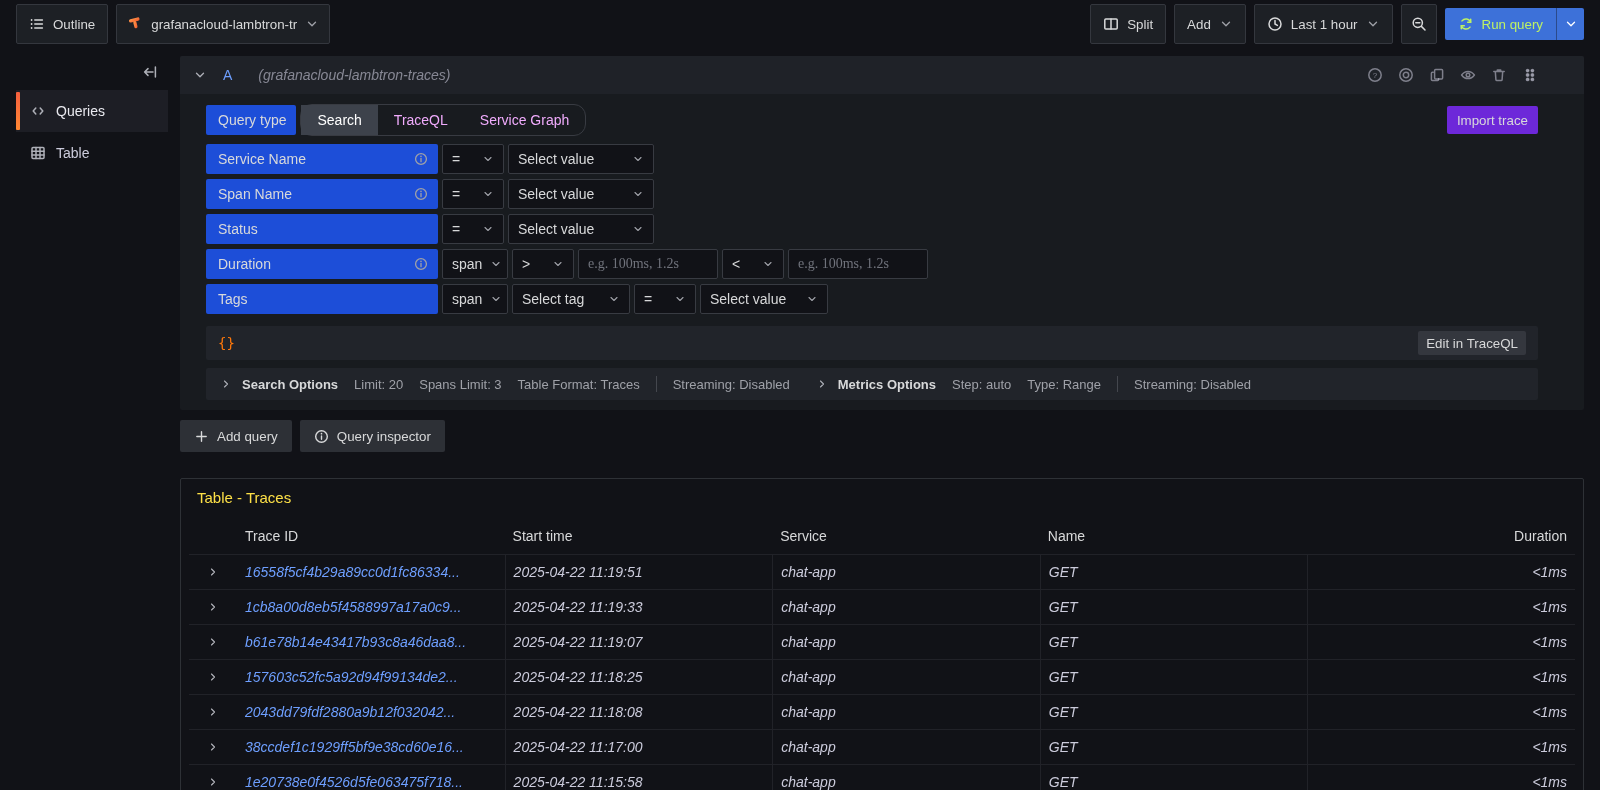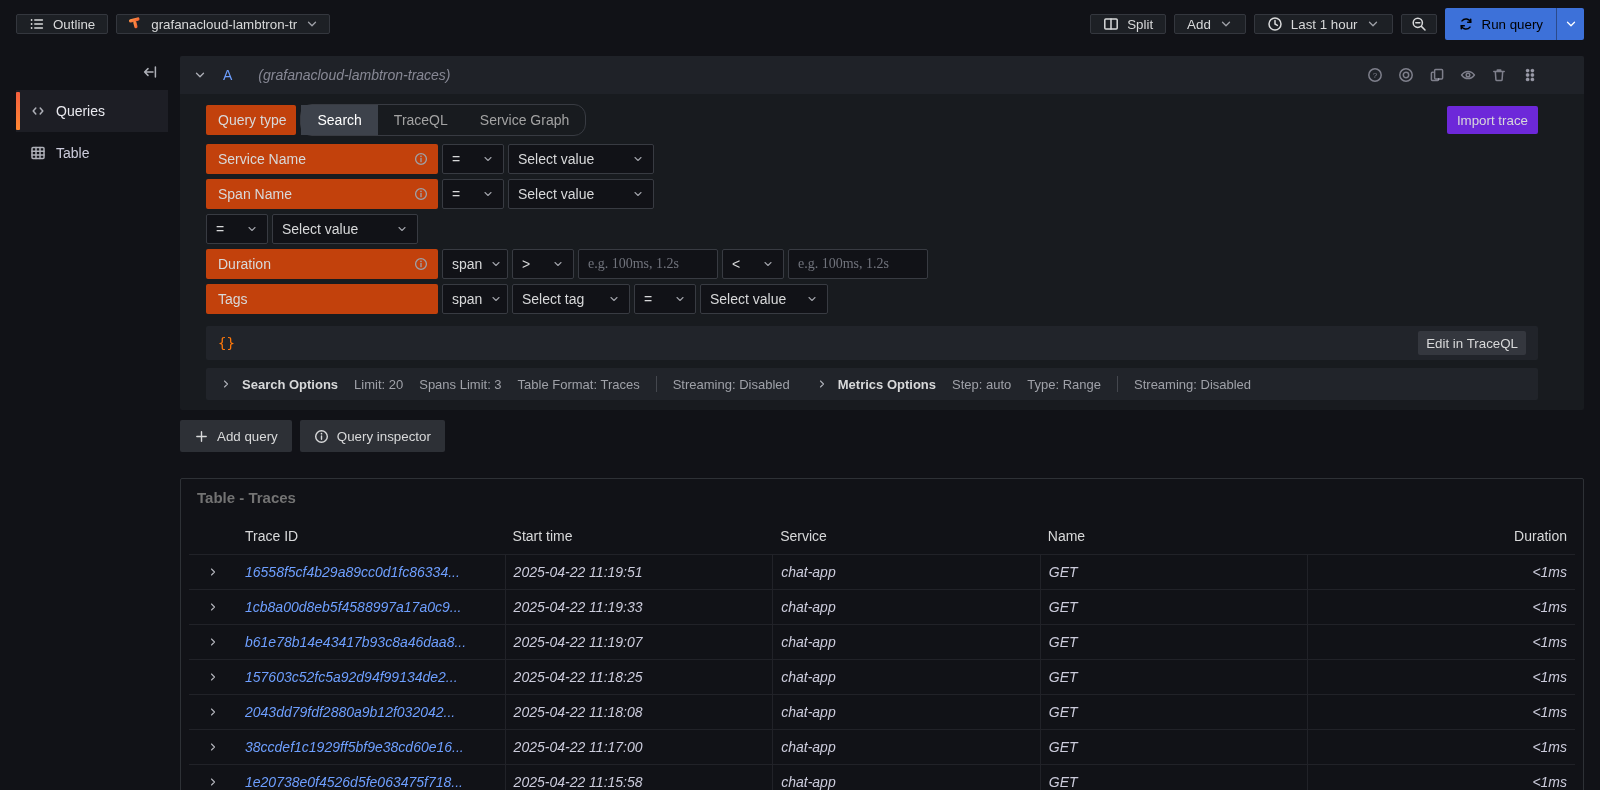--- a/index.html
+++ b/index.html
@@ -11,30 +11,30 @@
     -webkit-font-smoothing: antialiased;
   }
   .app { width:1600px; height:790px; background:#111217; overflow:hidden; position:relative; }
 
   svg.i { display:block; stroke:currentColor; fill:none; stroke-width:1.5; stroke-linecap:round; stroke-linejoin:round; }
 
   
   .topbar { height:48px; display:flex; align-items:center; justify-content:space-between; padding:0 16px; background:#111217; }
   .tb-group { display:flex; align-items:center; gap:8px; }
   .tb-btn {
-    display:flex; align-items:center; gap:8px; height:20px; padding:0 12px;
+    display:flex; align-items:center; gap:8px; height:40px; padding:0 12px;
     background:#1d2025; border:1px solid #34373e; border-radius:2px;
     color:#d8d9da; font-weight:500; cursor:pointer; white-space:nowrap;
   }
   .tb-btn .chev { color:#9fa1a8; }
   .ds-picker { padding:0 10px; min-width:210px; }
   .ds-name { overflow:hidden; max-width:150px; text-overflow:clip; white-space:nowrap; }
   .icon-btn { padding:0 9px; }
   .runquery { display:flex; align-items:stretch; height:32px; border-radius:2px; overflow:hidden; }
-  .rq-main { display:flex; align-items:center; gap:8px; background:#3d71d9; color:#000000; font-weight:500; padding:0 13px; border:none; cursor:pointer; }
+  .rq-main { display:flex; align-items:center; gap:8px; background:#3d71d9; color:#bef264; font-weight:500; padding:0 13px; border:none; cursor:pointer; }
   .rq-caret { display:flex; align-items:center; justify-content:center; width:28px; background:#3d71d9; border:none; border-left:1px solid rgba(17,18,23,.4); color:#fff; cursor:pointer; }
 
   
   .content { display:flex; padding-top:8px; }
   .sidebar { width:168px; flex-shrink:0; padding:4px 0 0 16px; }
   .sb-collapse { display:flex; justify-content:flex-end; padding:4px 10px 10px 0; color:#aeb0b8; cursor:pointer; }
   .sb-item { position:relative; display:flex; align-items:center; gap:10px; height:42px; padding-left:14px; color:#ccccdc; cursor:pointer; }
   .sb-item .sbicon { color:#aeb0b8; }
   .sb-item.active { background:rgba(204,204,220,0.07); color:#eaeaf0; font-weight:500; }
   .sb-item.active::before { content:""; position:absolute; left:0; top:2px; bottom:2px; width:4px; border-radius:1px;
@@ -45,23 +45,23 @@
   .query-panel { background:#181b1f; border-radius:2px; }
   .qp-header { height:38px; display:flex; align-items:center; padding:0 46px 0 13px; background:#1f2228; border-radius:2px 2px 0 0; }
   .qp-header .chev { color:#aeb0b8; cursor:pointer; }
   .refid { color:#6e9fff; font-weight:500; margin:0 26px 0 16px; cursor:pointer; }
   .ds-hint { font-style:italic; color:rgba(204,204,220,0.6); }
   .qp-icons { margin-left:auto; display:flex; align-items:center; gap:15px; color:rgba(204,204,220,0.55); }
   .qp-icons > span { cursor:pointer; display:flex; }
   .qp-body { padding:10px 46px 10px 26px; }
 
   .qt-row { display:flex; align-items:center; margin-bottom:8px; }
-  .label-box { display:flex; align-items:center; height:30px; background:#c2410c; border-radius:2px; padding:0 10px 0 12px; font-weight:500; color:#d8d9da; }
+  .label-box { display:flex; align-items:center; height:30px; background:#1d4ed8; border-radius:2px; padding:0 10px 0 12px; font-weight:500; color:#d8d9da; }
   .radio-group { display:flex; margin-left:4px; border:1px solid #383b42; border-radius:12px; height:32px; }
-  .radio-opt { display:flex; align-items:center; padding:0 16px; color:#a3a3a3; cursor:pointer; }
+  .radio-opt { display:flex; align-items:center; padding:0 16px; color:#f0abfc; cursor:pointer; }
   .radio-opt.active { background:#3d424b; color:#ffffff; font-weight:500; }
   .btn-sec { display:inline-flex; align-items:center; gap:8px; background:#6d28d9; border:none; border-radius:2px; color:#d8d9da; font-weight:500; cursor:pointer; }
   .import-btn { margin-left:auto; height:28px; padding:0 10px; }
 
   .f-row { display:flex; align-items:center; gap:4px; margin-bottom:5px; }
   .f-label { width:232px; justify-content:space-between; }
   .info-i { color:#9fa1a8; display:flex; }
   .select { display:flex; align-items:center; justify-content:space-between; gap:8px; height:30px; background:#111217; border:1px solid #383b42; border-radius:2px; padding:0 9px; color:#d8d9da; cursor:pointer; }
   .select .chev { color:#9fa1a8; }
   .w-op { width:62px; } .w-val { width:146px; } .w-scope { width:66px; } .w-tag { width:118px; } .w-tagval { width:128px; }
@@ -78,21 +78,21 @@
   .opt-stat { margin-left:16px; white-space:nowrap; }
   .opt-div { width:1px; height:16px; background:#44474e; margin:0 16px; }
   .opt-gap { width:26px; }
 
   .actions { display:flex; gap:8px; margin-top:10px; }
   .action-btn { height:32px; padding:0 14px; background:#2d3036;text-align:right; }
   .action-btn .aicon { color:#d8d9da; display:flex; }
 
   
   .table-panel { margin-top:26px; border:1px solid #2e3136; border-radius:2px; padding-top:10px; background:#111217; }
-  .tp-title { padding:0 16px; font-size:15px; font-weight:700; color:#737373; margin-bottom:16px; }
+  .tp-title { padding:0 16px; font-size:15px; font-weight:400; color:#fde047; margin-bottom:16px; }
   .grid { display:grid; grid-template-columns:48px 1fr 1fr 1fr 1fr 1fr; margin:0 8px; }
   .gh { padding:6px 8px 10px 8px; font-weight:500; color:#d8d9da; cursor:pointer; }
   .gc { height:35px; display:flex; align-items:center; padding:0 8px; border-top:1px solid rgba(204,204,220,0.09); white-space:nowrap; overflow:hidden;font-style:italic; }
   .gc.vd { border-left:1px solid rgba(204,204,220,0.09); }
   .gc.exp { justify-content:center; color:#b4b5bc; cursor:pointer; }
   .trace-link { color:#6e9fff; cursor:pointer; }
   .num, .gh.num { text-align:right; justify-content:flex-end; }
 </style>
 </head>
 <body>
@@ -348,20 +348,23 @@
               <span>Select value</span>
               <span class="chev">
                   <svg class="i" width="12" height="12" viewBox="0 0 16 16">
                     <path d="M4 6l4 4 4-4"></path>
                   </svg>
                 </span>
             </div>
           </div>
 
           <div class="f-row">
+            <div class="label-box f-label">
+              <span>Status</span>
+            </div>
             <div class="select w-op">
               <span>=</span>
               <span class="chev">
                   <svg class="i" width="12" height="12" viewBox="0 0 16 16">
                     <path d="M4 6l4 4 4-4"></path>
                   </svg>
                 </span>
             </div>
             <div class="select w-val">
               <span>Select value</span>

